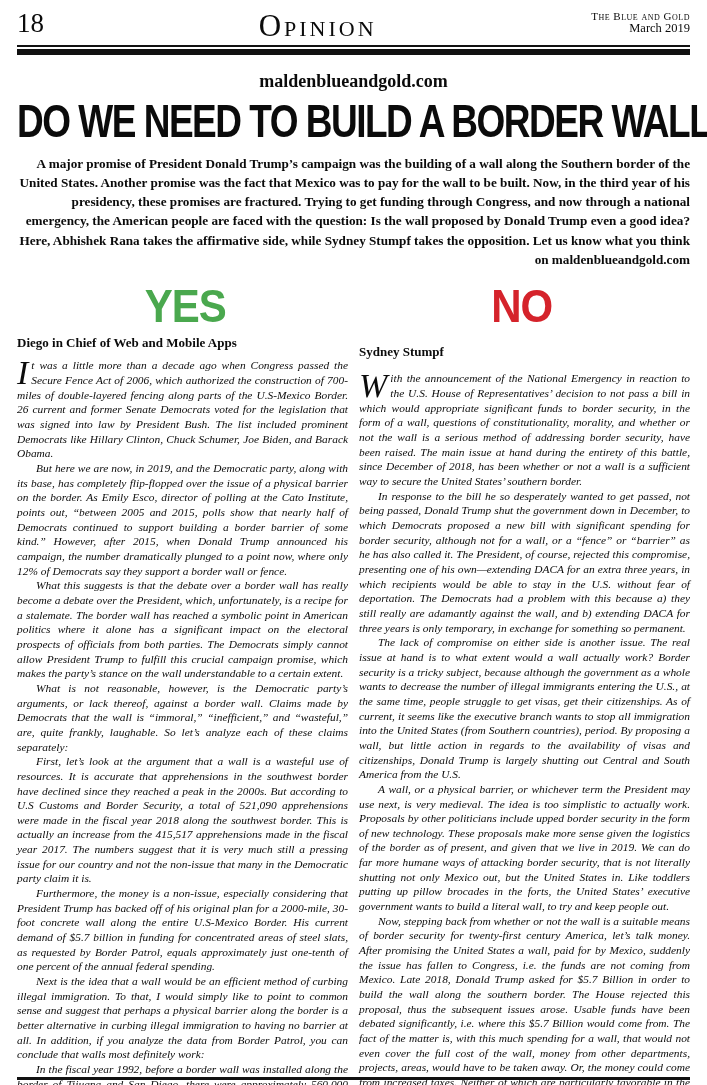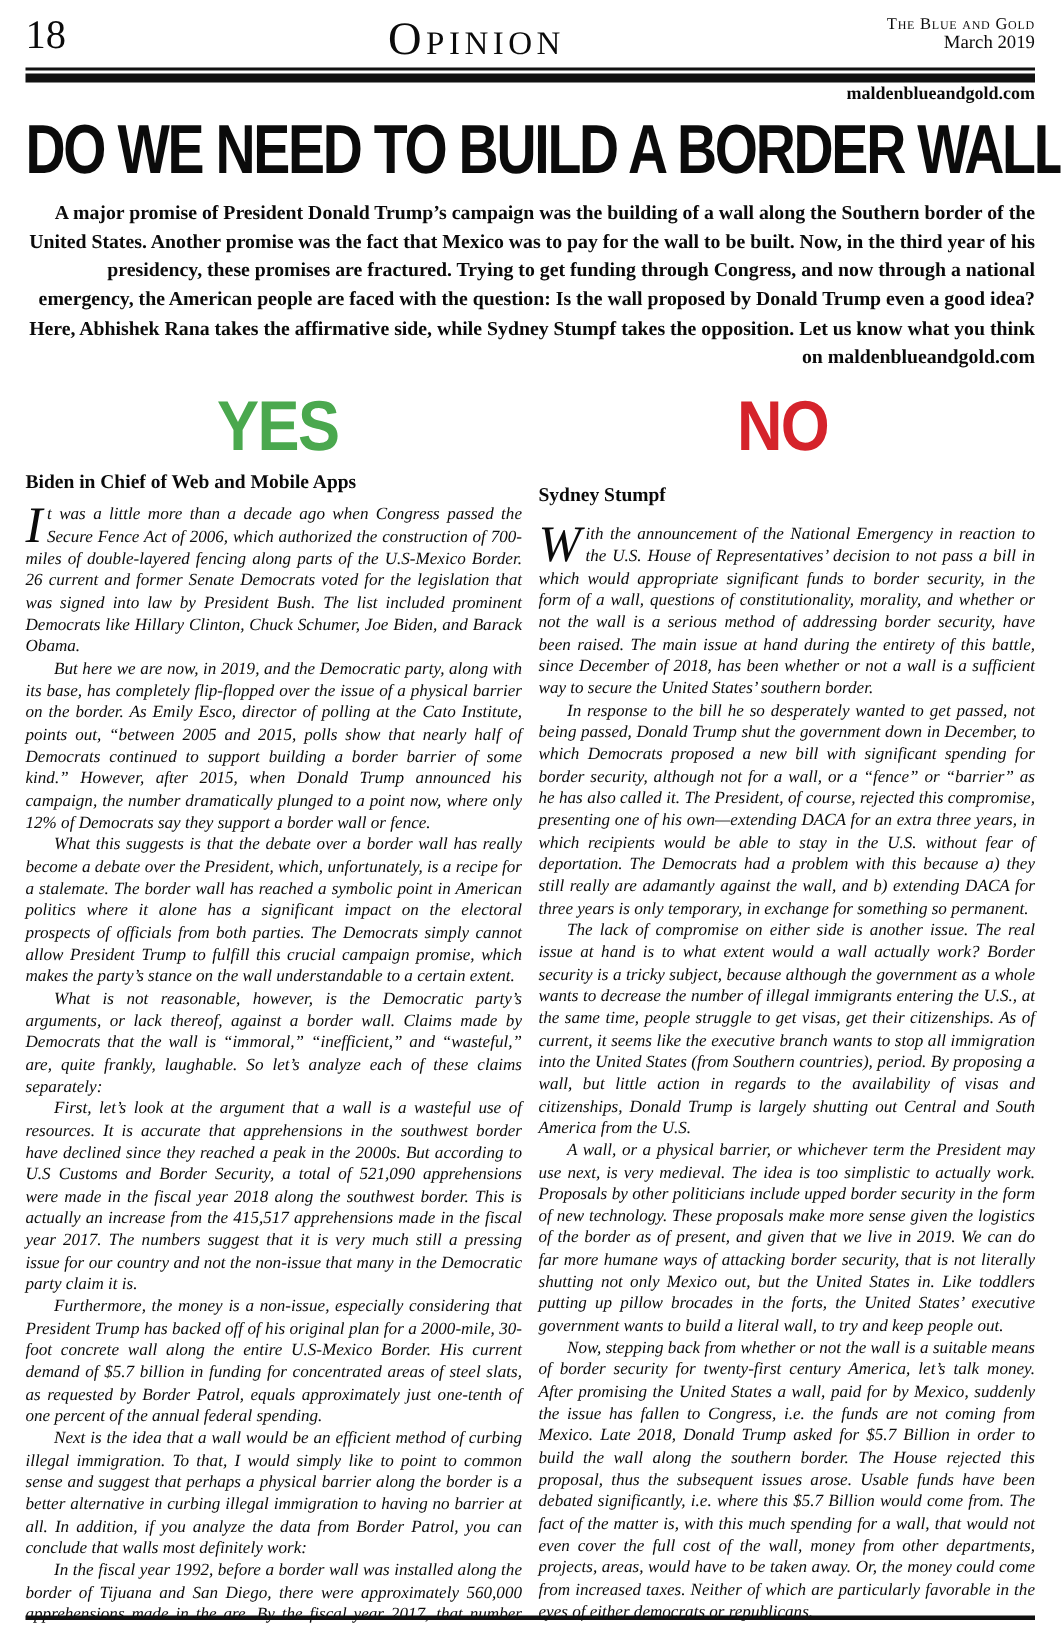--- a/index.html
+++ b/index.html
@@ -13,21 +13,21 @@
 
   
   .header-row { display:flex; align-items:flex-start; justify-content:space-between; }
   .page-number { font-size:27px; line-height:1; padding-bottom:1px; }
   .section-title { font-variant:small-caps; font-size:31px; line-height:1; letter-spacing:3px; padding-bottom:1px; }
   .masthead-block { text-align:right; line-height:1.1; }
   .masthead-title { font-variant:small-caps; font-size:11px; letter-spacing:0.5px; }
   .masthead-date { font-size:12.5px; }
   .rule-thin  { height:2px; background:#111; margin-top:3px; }
   .rule-thick { height:6px; background:#111; margin-top:2px; }
-  .website { text-align:right; font-weight:bold; font-size:12px; margin-top:0; }
+  .website { text-align:center; font-weight:bold; font-size:18px; margin-top:16px; }
 
   
   .headline-wrap { height:50px; margin-top:4px; }
   .headline {
     text-align:center; font-family:"Liberation Sans", sans-serif;
     font-weight:bold; font-size:37px; letter-spacing:-1.5px;
     transform:scaleY(1.25); transform-origin:top center; white-space:nowrap;
   }
 
   
@@ -83,21 +83,21 @@
 
   <div class="vote-row">
     <div class="vote" style="color: rgb(74, 168, 78);">YES</div>
     <div class="vote" style="color: rgb(213, 35, 43);">NO</div>
   </div>
 
   <div class="columns">
 
     <div class="col col-yes">
       <div class="byline">
-        <div>Biden in Chief of Web and Mobile Apps</div>
+        <div>Diego in Chief of Web and Mobile Apps</div>
       </div>
       <div class="article">
           <p>It was a little more than a decade ago when Congress passed the Secure Fence Act of 2006, which authorized the construction of 700-miles of double-layered fencing along parts of the U.S-Mexico Border. 26 current and former Senate Democrats voted for the legislation that was signed into law by President Bush. The list included prominent Democrats like Hillary Clinton, Chuck Schumer, Joe Biden, and Barack Obama.</p>
           <p>But here we are now, in 2019, and the Democratic party, along with its base, has completely flip-flopped over the issue of a physical barrier on the border. As Emily Esco, director of polling at the Cato Institute, points out, “between 2005 and 2015, polls show that nearly half of Democrats continued to support building a border barrier of some kind.” However, after 2015, when Donald Trump announced his campaign, the number dramatically plunged to a point now, where only 12% of Democrats say they support a border wall or fence.</p>
           <p>What this suggests is that the debate over a border wall has really become a debate over the President, which, unfortunately, is a recipe for a stalemate. The border wall has reached a symbolic point in American politics where it alone has a significant impact on the electoral prospects of officials from both parties. The Democrats simply cannot allow President Trump to fulfill this crucial campaign promise, which makes the party’s stance on the wall understandable to a certain extent.</p>
           <p>What is not reasonable, however, is the Democratic party’s arguments, or lack thereof, against a border wall. Claims made by Democrats that the wall is “immoral,” “inefficient,” and “wasteful,” are, quite frankly, laughable. So let’s analyze each of these claims separately:</p>
           <p>First, let’s look at the argument that a wall is a wasteful use of resources. It is accurate that apprehensions in the southwest border have declined since they reached a peak in the 2000s. But according to U.S Customs and Border Security, a total of 521,090 apprehensions were made in the fiscal year 2018 along the southwest border. This is actually an increase from the 415,517 apprehensions made in the fiscal year 2017. The numbers suggest that it is very much still a pressing issue for our country and not the non-issue that many in the Democratic party claim it is.</p>
           <p>Furthermore, the money is a non-issue, especially considering that President Trump has backed off of his original plan for a 2000-mile, 30-foot concrete wall along the entire U.S-Mexico Border. His current demand of $5.7 billion in funding for concentrated areas of steel slats, as requested by Border Patrol, equals approximately just one-tenth of one percent of the annual federal spending.</p>
           <p>Next is the idea that a wall would be an efficient method of curbing illegal immigration. To that, I would simply like to point to common sense and suggest that perhaps a physical barrier along the border is a better alternative in curbing illegal immigration to having no barrier at all. In addition, if you analyze the data from Border Patrol, you can conclude that walls most definitely work:</p>
           <p>In the fiscal year 1992, before a border wall was installed along the border of Tijuana and San Diego, there were approximately 560,000 apprehensions made in the are. By the fiscal year 2017, that number plummeted all the way down to 26,086.</p>

